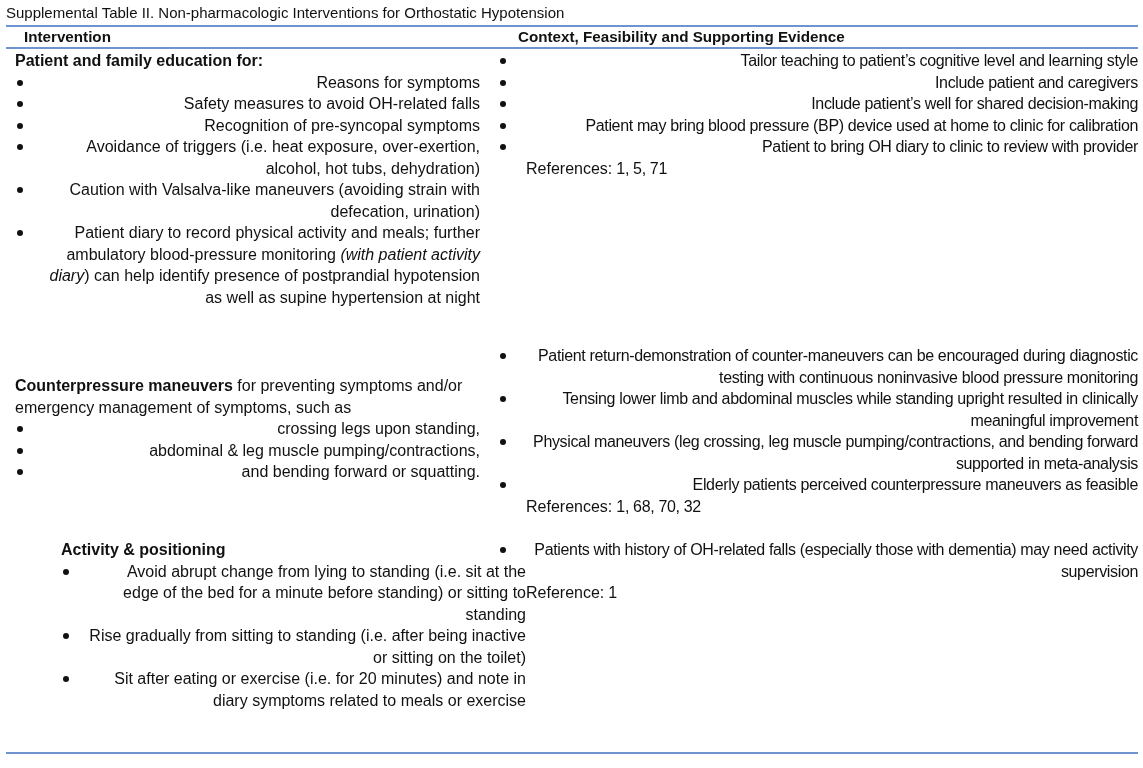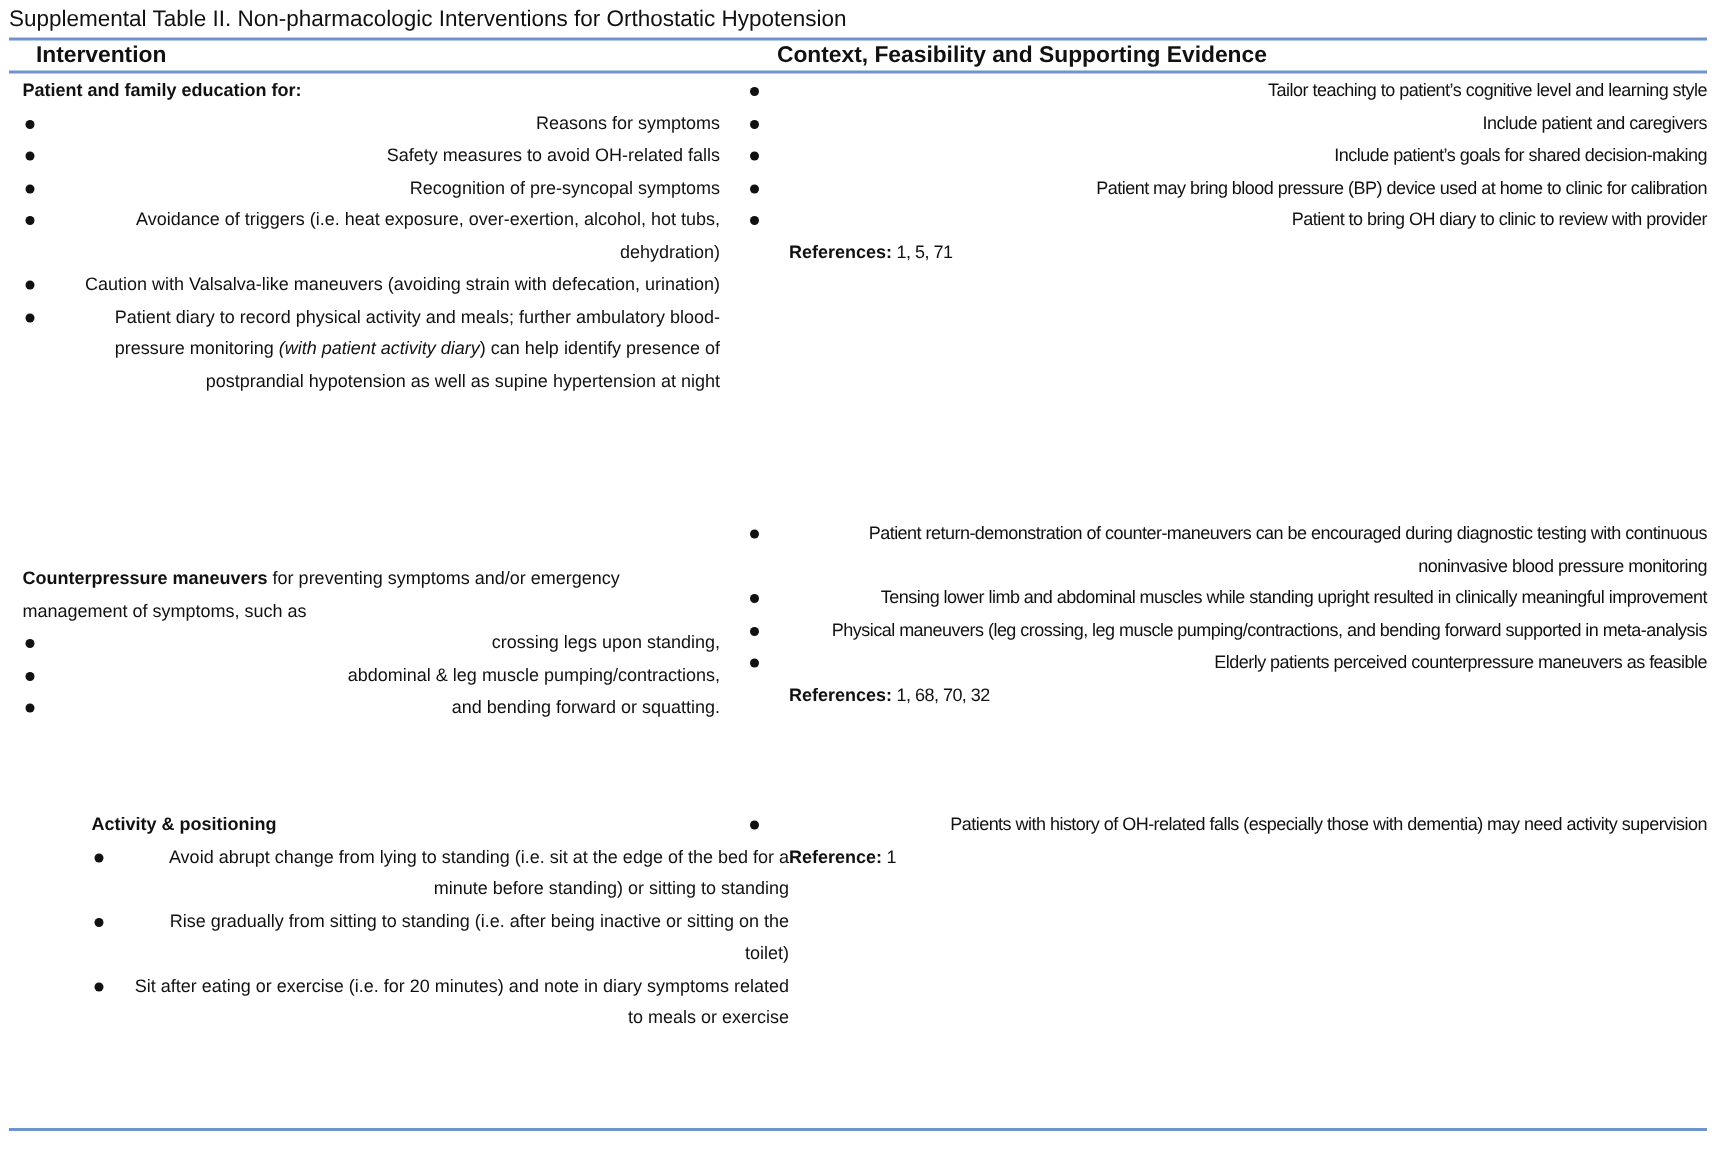--- a/index.html
+++ b/index.html
@@ -11,33 +11,33 @@
       position: absolute; left: 6px; top: 3px;
       font-size: 15px; line-height: 20px; white-space: nowrap;
     }
     .rule { position: absolute; left: 6px; width: 1132px; height: 2px; background: #6f93cf; }
     .rule.top { top: 25px; }
     .rule.head { top: 47px; }
     .rule.bottom { top: 752px; }
     .head-cell {
       position: absolute; top: 27px; font-weight: bold; font-size: 15.2px; line-height: 20px; white-space: nowrap;
     }
-    .block { position: absolute; font-size: 12px; line-height: 21.5px; }
+    .block { position: absolute; font-size: 16px; line-height: 21.5px; }
     .block .lead { margin: 0; }
     .block .lead b { font-weight: bold; }
     ul.bl { list-style: none; margin: 0; padding: 0; text-align: right; }
     ul.bl li { position: relative; padding-left: 28px; }
     ul.bl li .dot {
       position: absolute; left: 2px; top: 8px; width: 6px; height: 6px; border-radius: 50%; background: #111;
     }
     .left { left: 15px; width: 465px; }
     .right { left: 498px; width: 640px; }
     .right ul.bl li { padding-left: 28px; }
     .ref { padding-left: 28px; }
-    .ref b { font-weight: bold; }
+    .ref b { font-weight: normal; }
     .c1 .text { letter-spacing: -0.35px; }
   </style>
 </head>
 <body>
 
 <div class="title">Supplemental Table II. Non-pharmacologic Interventions for Orthostatic Hypotension</div>
 <div class="rule top"></div>
 <div class="head-cell" style="left:24px;">Intervention</div>
 <div class="head-cell" style="left:518px;">Context, Feasibility and Supporting Evidence</div>
 <div class="rule head"></div>
@@ -50,21 +50,21 @@
     <li><span class="dot"></span><span>Recognition of pre-syncopal symptoms</span></li>
     <li><span class="dot"></span><span>Avoidance of triggers (i.e. heat exposure, over-exertion, alcohol, hot tubs, dehydration)</span></li>
     <li><span class="dot"></span><span>Caution with Valsalva-like maneuvers (avoiding strain with defecation, urination)</span></li>
     <li><span class="dot"></span><span>Patient diary to record physical activity and meals; further ambulatory blood-pressure monitoring </span><i>(with patient activity diary</i><span>) can help identify presence of postprandial hypotension as well as supine hypertension at night</span></li>
   </ul>
 </div>
 <div class="block right c1" style="top:50px;">
   <ul class="bl">
     <li><span class="dot"></span><span class="text">Tailor teaching to patient’s cognitive level and learning style</span></li>
     <li><span class="dot"></span><span class="text">Include patient and caregivers</span></li>
-    <li><span class="dot"></span><span class="text">Include patient’s goals for shared decision-making</span></li>
+    <li><span class="dot"></span><span class="text">Include patient’s well for shared decision-making</span></li>
     <li><span class="dot"></span><span class="text">Patient may bring blood pressure (BP) device used at home to clinic for calibration</span></li>
     <li><span class="dot"></span><span class="text">Patient to bring OH diary to clinic to review with provider</span></li>
   </ul>
   <div class="ref"><b>References:</b><span class="text"> 1, 5, 71</span></div>
 </div>
 
 <div class="block left" style="top:345px;margin-top:30px;">
   <p class="lead"><b>Counterpressure maneuvers</b><span> for preventing symptoms and/or emergency management of symptoms, such as</span></p>
   <ul class="bl">
     <li><span class="dot"></span><span>crossing legs upon standing,</span></li>

